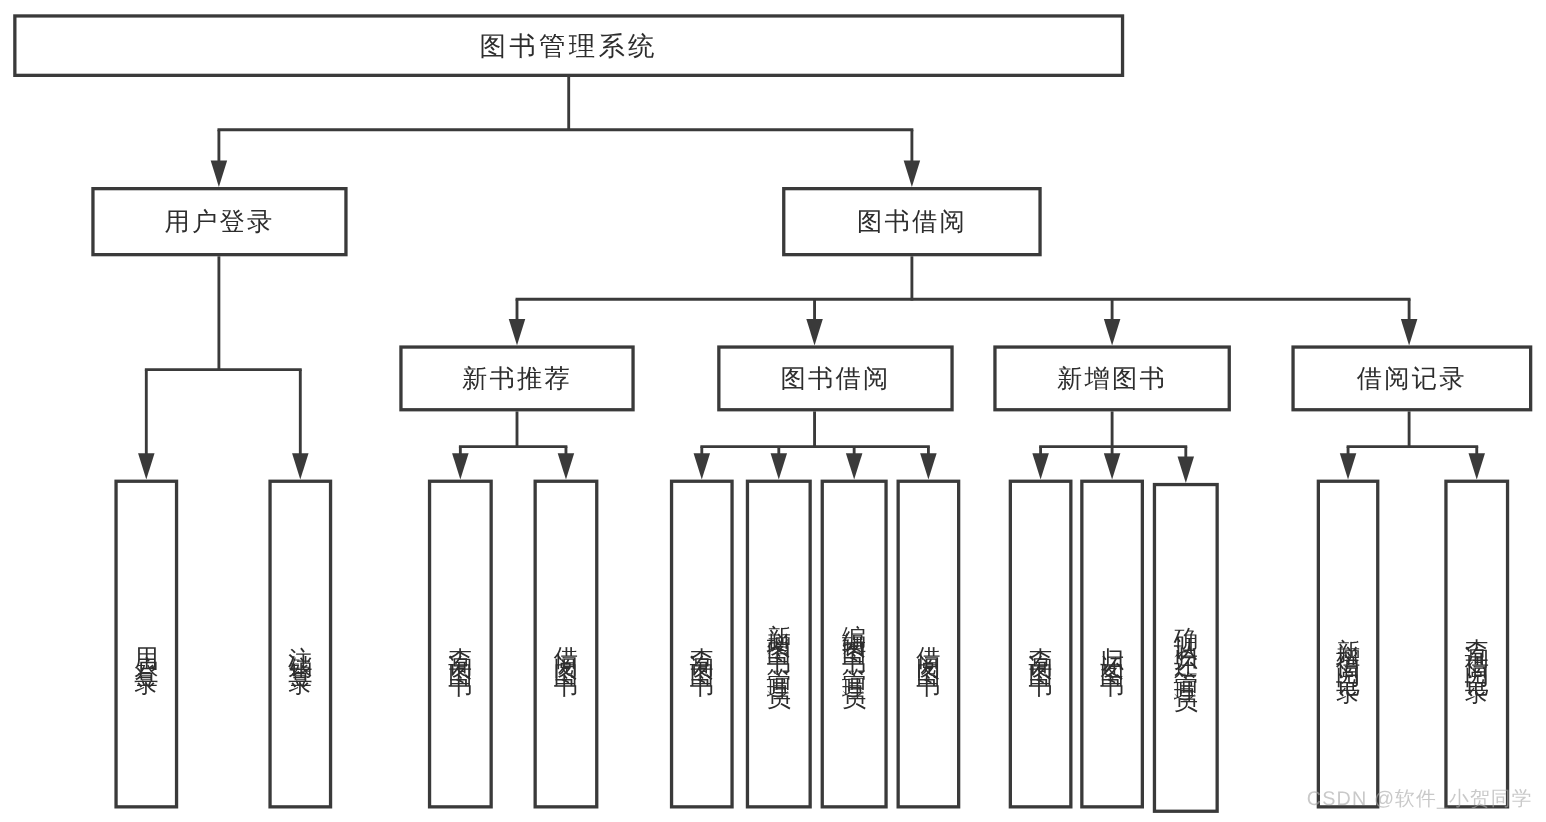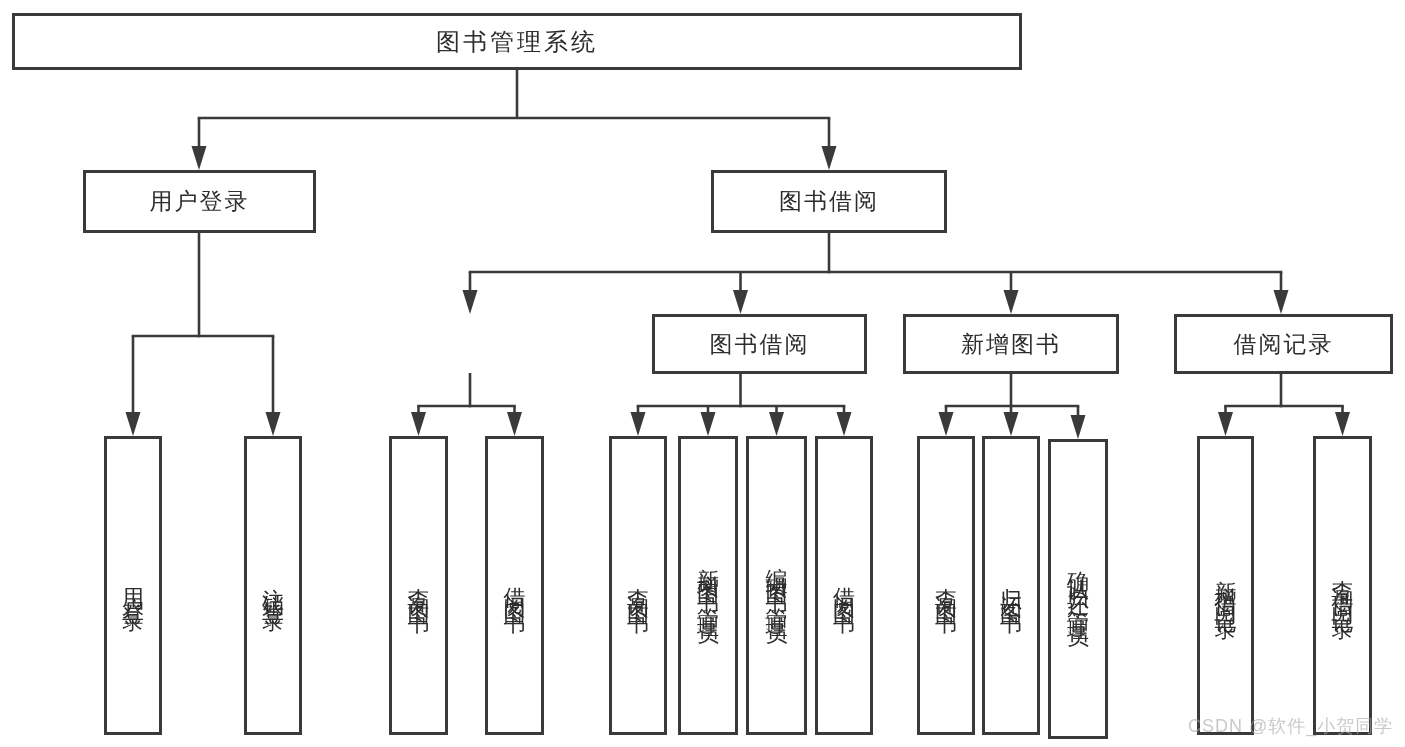--- a/index.html
+++ b/index.html
@@ -119,20 +119,21 @@
     <line x1="1342.5" y1="406" x2="1342.5" y2="413"></line>
     <polygon points="1218,412 1233,412 1225.5,436"></polygon>
     <polygon points="1335,412 1350,412 1342.5,436"></polygon>
   </svg>
 
   <div class="node h root-box" style="left:12px; top:13px; width:1010px; height:57px">图书管理系统</div>
 
   <div class="node h" style="left:83px; top:170px; width:233px; height:63px">用户登录</div>
   <div class="node h" style="left:711px; top:170px; width:236px; height:63px">图书借阅</div>
 
+  <div class="node h" style="left:363px; top:314px; width:214px; height:60px">新书推荐</div>
   <div class="node h" style="left:652px; top:314px; width:215px; height:60px">图书借阅</div>
   <div class="node h" style="left:903px; top:314px; width:216px; height:60px">新增图书</div>
   <div class="node h" style="left:1174px; top:314px; width:219px; height:60px">借阅记录</div>
 
   <div class="node v" style="left:104px; top:436px; width:58px; height:299px">用户登录</div>
   <div class="node v" style="left:244px; top:436px; width:58px; height:299px">注销登录</div>
 
   <div class="node v" style="left:389px; top:436px; width:59px; height:299px">查询图书</div>
   <div class="node v" style="left:485px; top:436px; width:59px; height:299px">借阅图书</div>
 

